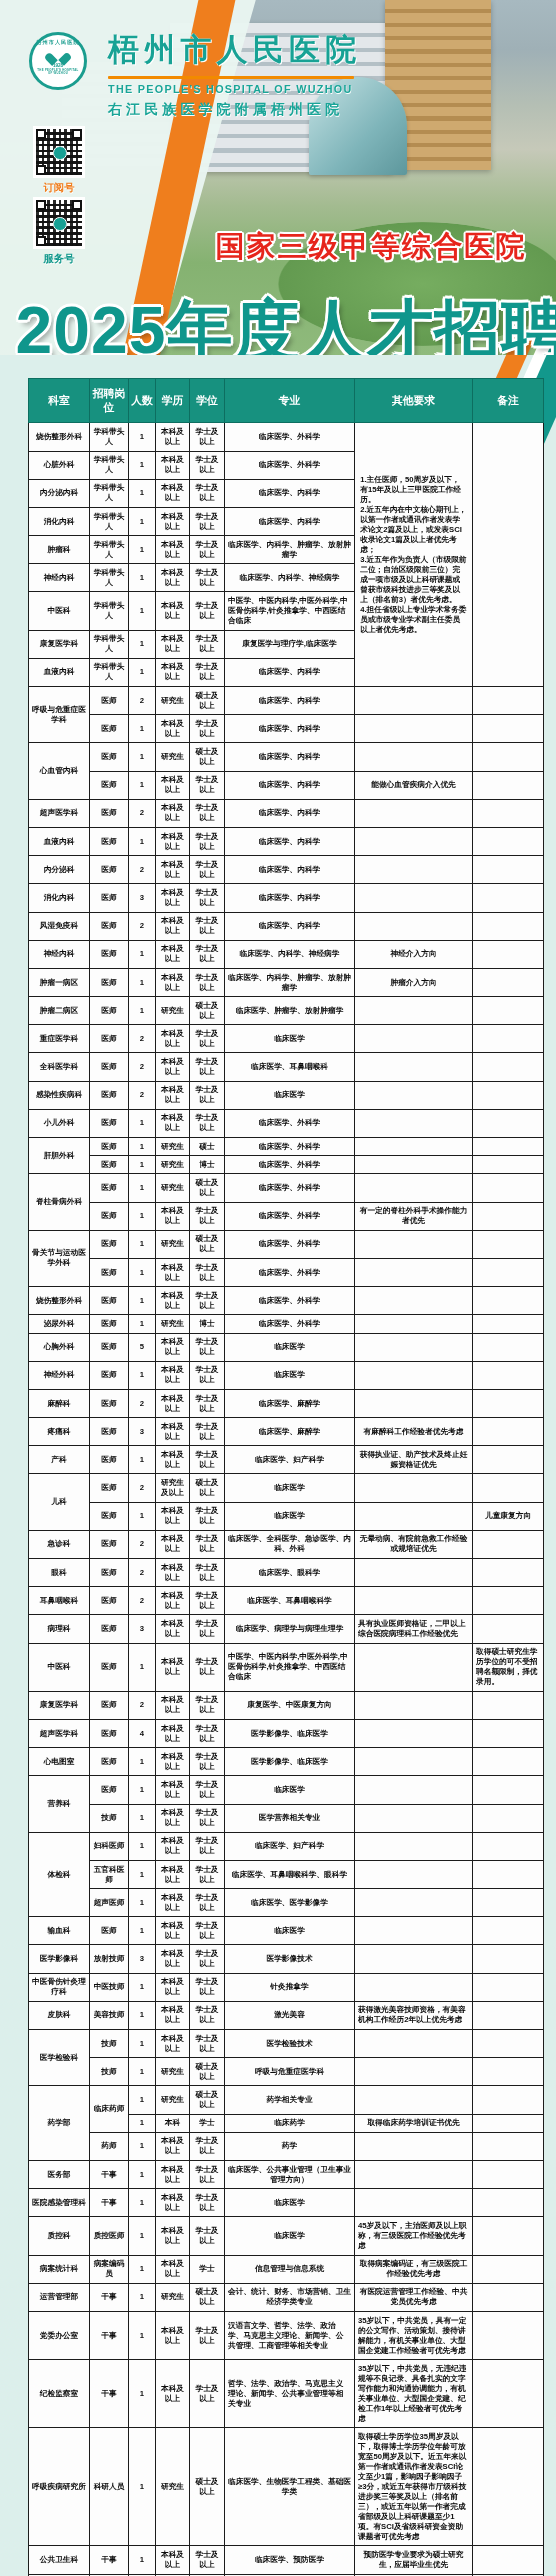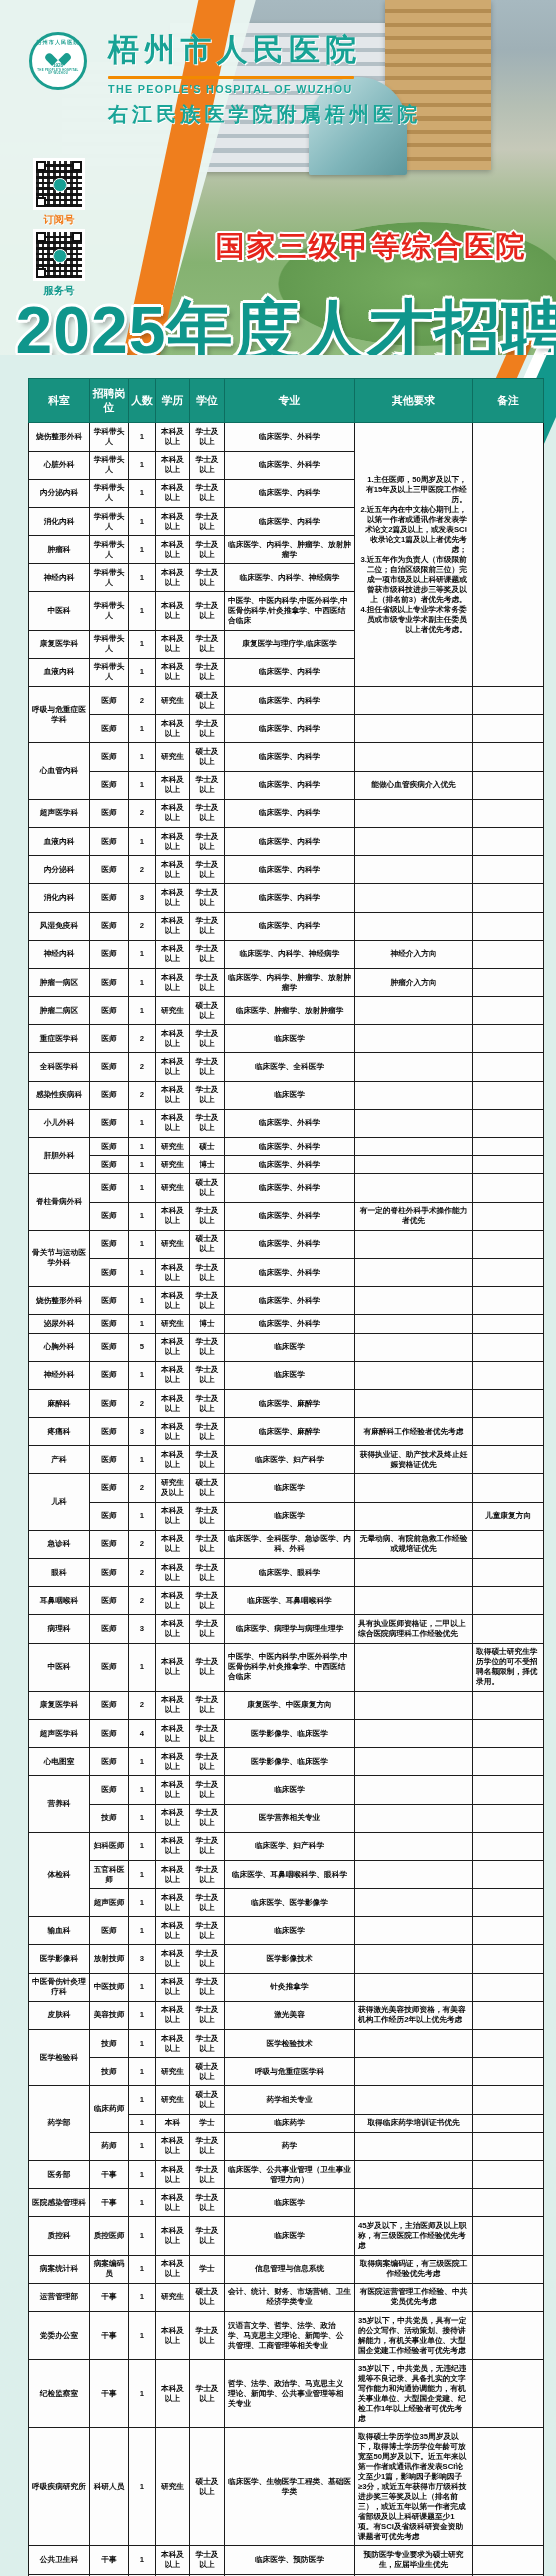--- a/index.html
+++ b/index.html
@@ -38,23 +38,23 @@
   .logo-heart:before{left:7.7px;transform:rotate(45deg);transform-origin:0 100%;}
   .logo-heart:after{left:-0.5px;transform:rotate(-45deg);transform-origin:100% 100%;}
   .logo-year{font-size:4.6px;font-weight:700;margin-top:1px;}
   .logo-ring-en{font-size:2.8px;font-weight:700;letter-spacing:0.3px;margin-top:1px;padding:0 4.1px;line-height:1.1;}
 
   .names{position:absolute;left:108px;top:29px;z-index:5;}
   .name-cn{font-size:31px;font-weight:900;color:#18a295;letter-spacing:5.2px;
     text-shadow:1px 1px 0 #ffffff,-0.5px -0.5px 0 #fff;}
   .name-divider{width:246px;height:3.1px;background:#f28a00;margin:5.2px 0 3.6px;border-radius:1px;}
   .name-en{font-size:10.8px;font-weight:800;color:#1aa598;letter-spacing:1.3px;text-shadow:0.5px 0.5px 0 #fff;}
-  .name-aff{font-size:20px;font-weight:800;color:#1aa598;letter-spacing:4.1px;margin-top:6.2px;text-shadow:0.5px 0.5px 0 #fff;}
-
-  .qr{position:absolute;left:32px;width:54px;text-align:center;z-index:5;margin-top:32px;}
+  .name-aff{font-size:14px;font-weight:800;color:#1aa598;letter-spacing:4.1px;margin-top:6.2px;text-shadow:0.5px 0.5px 0 #fff;}
+
+  .qr{position:absolute;left:32px;width:54px;text-align:center;z-index:5;}
   .qr1{top:126px;} .qr2{top:197px;}
   .qr-box{width:52px;height:52px;background:#fff;padding:2.6px;box-sizing:border-box;margin:0 auto;}
   .qr-pat{position:relative;width:100%;height:100%;
     background:
       repeating-linear-gradient(90deg,rgba(17,17,17,.9) 0 2.6px,transparent 2.6px 5.7px),
       repeating-linear-gradient(0deg,#161616 0 2.6px,#ffffff 2.6px 5.7px);}
   .finder{position:absolute;width:10.3px;height:10.3px;border:2.6px solid #111;background:#fff;box-sizing:border-box;}
   .f-tl{left:0;top:0;} .f-tr{right:0;top:0;} .f-bl{left:0;bottom:0;}
   .qr-logo{position:absolute;left:50%;top:50%;width:11.3px;height:11.3px;margin:-5.7px 0 0 -5.7px;border-radius:50%;
     background:#17a094;border:1.5px solid #fff;}
@@ -79,21 +79,21 @@
   
   .table-wrap{position:relative;z-index:2;margin:23px 13.4px 0 28px;}
   table{border-collapse:collapse;width:515px;table-layout:fixed;background:#fdfdfd;}
   col.c0{width:61px;} col.c1{width:39px;} col.c2{width:27px;} col.c3{width:34px;}
   col.c4{width:35px;} col.c5{width:130px;} col.c6{width:118px;} col.c7{width:71px;}
   th{background:#17917f;color:#fff;font-size:10.8px;font-weight:800;
     border:0.5px solid #0d6e60;padding:8.2px 2.1px;line-height:1.25;}
   td{border:0.5px solid #1c1c1c;font-size:7.7px;font-weight:700;color:#0d0d0d;
     text-align:center;vertical-align:middle;padding:3.6px 2.6px;line-height:1.3;background:#fdfdfd;}
   td.tl{text-align:left;padding-left:3px;padding-right:4.6px;}
-  td.pre{white-space:pre-line;text-align:right;padding:4.1px 5.2px;}
+  td.pre{white-space:pre-line;text-align:left;padding:4.1px 5.2px;}
 </style>
 </head>
 <body>
 
 <div class="page">
 
   <div class="hero">
     <div class="photo">
       <div class="b4"></div>
       <div class="b1"></div>
@@ -378,21 +378,21 @@
             <td>临床医学</td>
             <td></td>
             <td></td>
           </tr>
           <tr>
             <td>全科医学科</td>
             <td>医师</td>
             <td>2</td>
             <td>本科及以上</td>
             <td>学士及以上</td>
-            <td>临床医学、全科医学</td>
+            <td>临床医学、耳鼻咽喉科</td>
             <td></td>
             <td></td>
           </tr>
           <tr>
             <td>感染性疾病科</td>
             <td>医师</td>
             <td>2</td>
             <td>本科及以上</td>
             <td>学士及以上</td>
             <td>临床医学</td>

